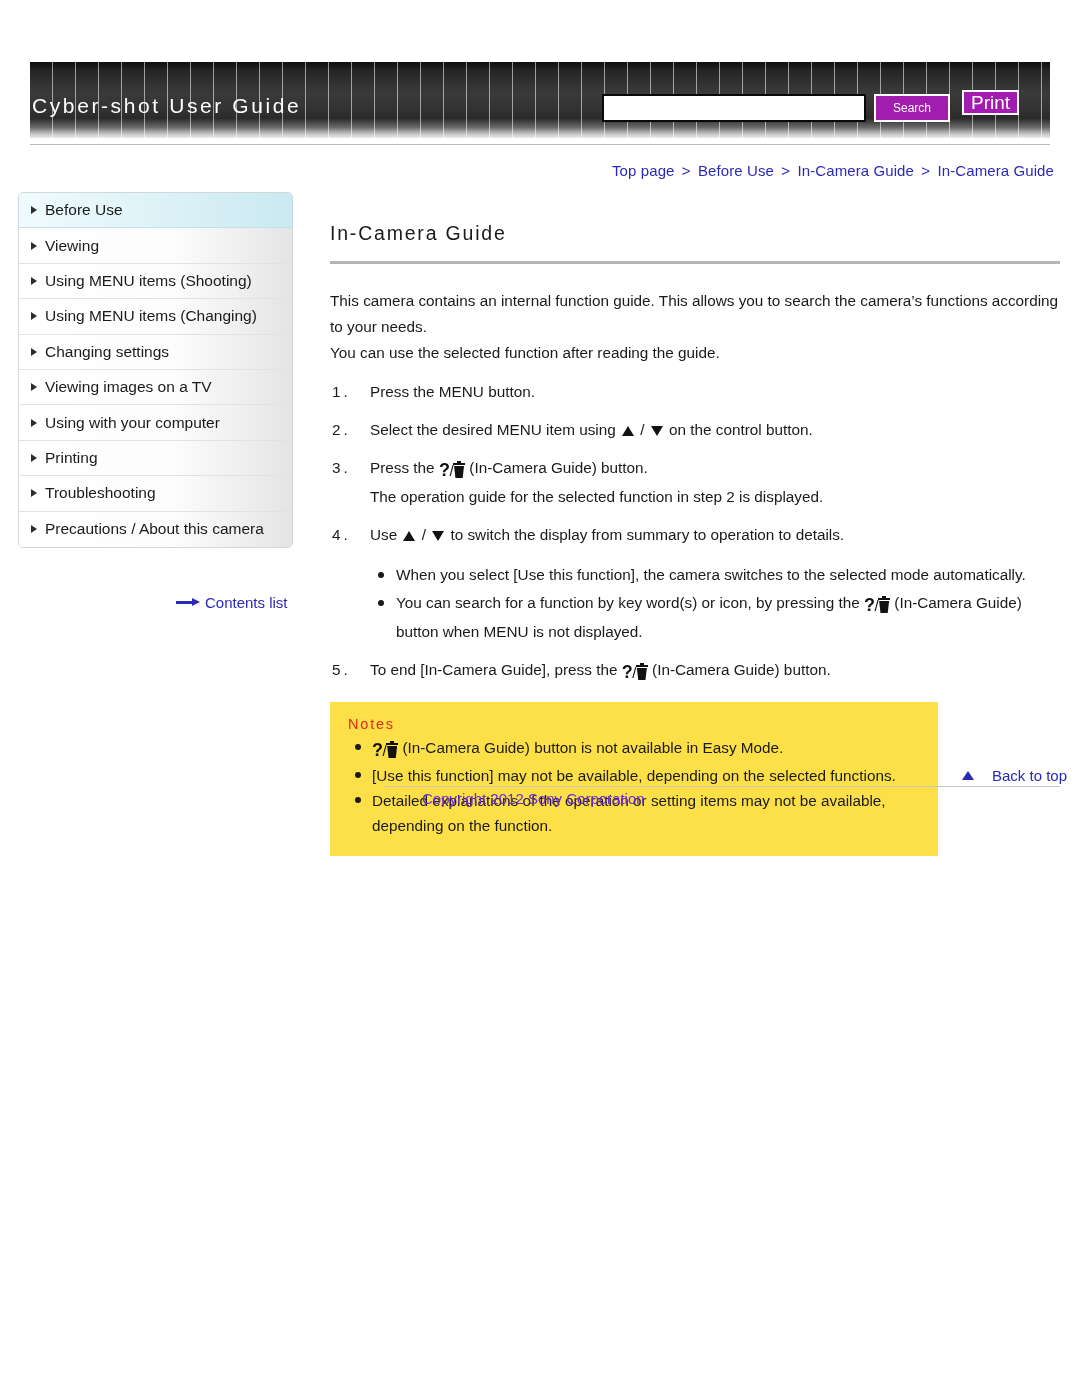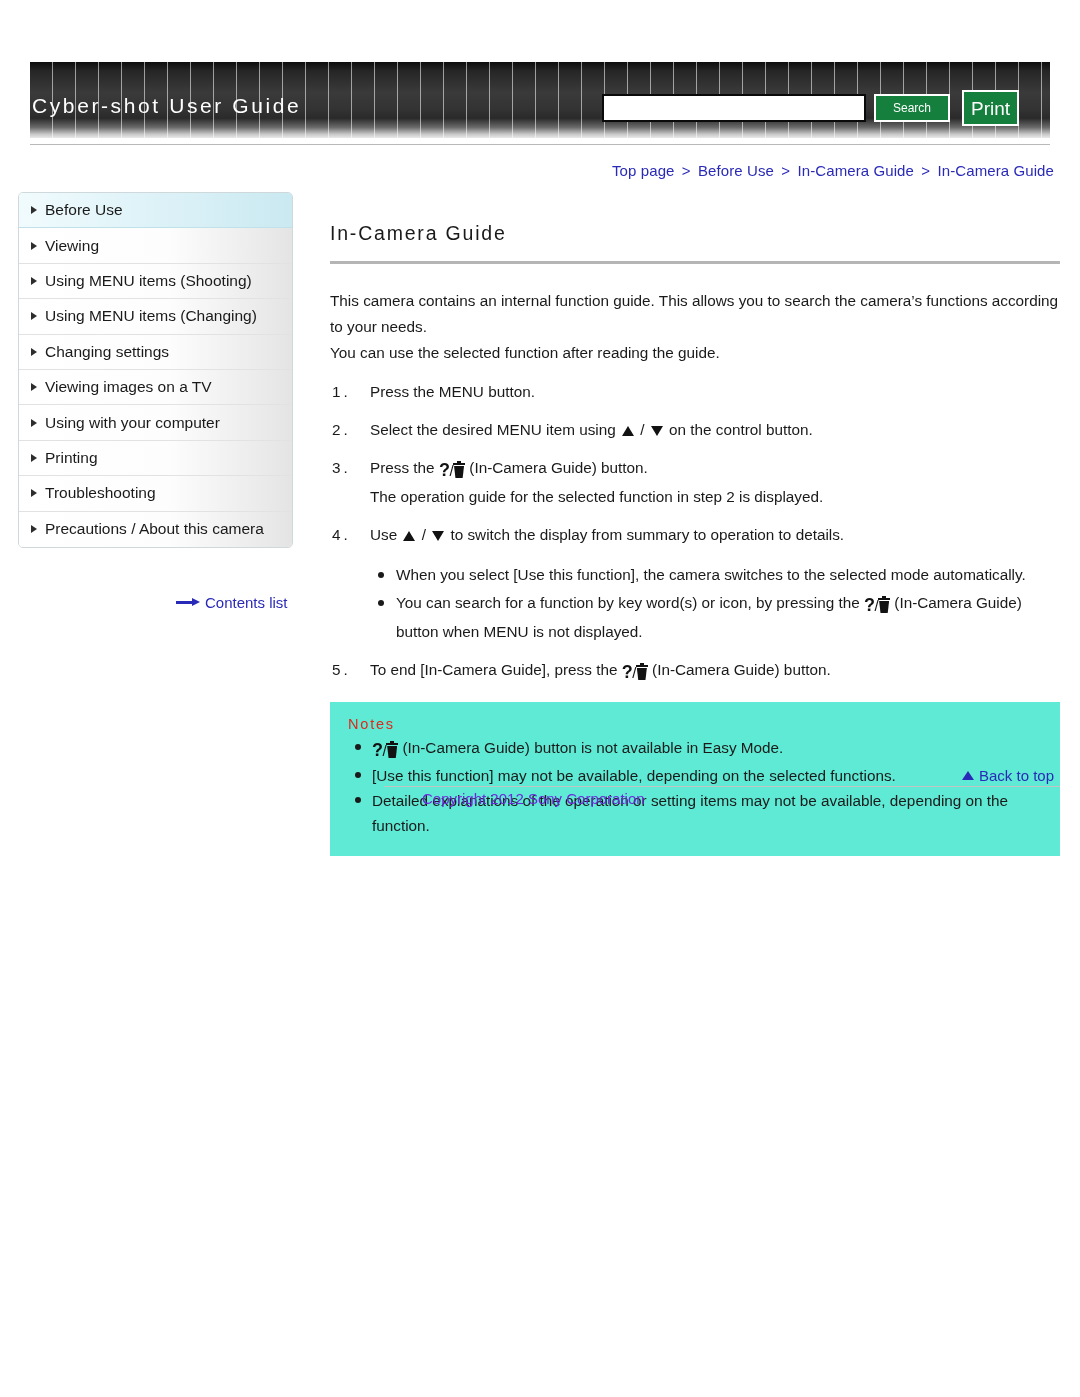--- a/index.html
+++ b/index.html
@@ -57,39 +57,39 @@
     width: 264px; height: 28px;
     background: #ffffff;
     border: 2px solid #0a0a0a;
     padding: 0 5px;
     font-size: 13px;
     font-family: "Liberation Sans", sans-serif;
     outline: none;
   }
   .hdr-btn {
     position: absolute;
-    background: #15803d;
+    background: #a21caf;
     border: 2px solid #ffffff;
     color: #ffffff;
     font-family: "Liberation Sans", sans-serif;
     cursor: pointer;
     padding: 0;
     line-height: 1;
     display: flex;
     align-items: center;
     justify-content: center;
   }
   .btn-search {
     left: 874px; top: 94px;
     width: 76px; height: 28px;
     font-size: 12px;
   }
   .btn-print {
     left: 962px; top: 90px;
-    width: 57px; height: 36px;
+    width: 57px; height: 25px;
     font-size: 19px;
   }
 
   
   .breadcrumb {
     position: absolute;
     left: 612px; top: 162px;
     font-size: 15px;
     color: #2a2ab8;
     white-space: nowrap;
@@ -288,23 +288,23 @@
     position: absolute;
     left: 1px; top: 3px;
     width: 10px; height: 12px;
     background: #121212;
     clip-path: polygon(0 0, 100% 0, 86% 100%, 14% 100%);
   }
 
   
   .notes {
     margin-top: 16px;
-    background: #5eead4;
+    background: #fde047;
     padding: 14px 18px 18px 18px;
-    width: 730px;
+    width: 608px;
   }
   .notes-title {
     color: #e0281e;
     font-size: 14.5px;
     letter-spacing: 1.8px;
     margin: 0 0 3px 0;
     font-weight: 400;
   }
   .notes ul {
     list-style: none;
@@ -329,21 +329,21 @@
   
   .back-to-top {
     position: absolute;
     left: 962px; top: 767px;
     font-size: 15px;
     color: #2a2ab8;
     cursor: pointer;
     white-space: nowrap;
     display: flex;
     align-items: center;
-    gap: 5px;
+    gap: 18px;
   }
   .tri-up-blue {
     display: inline-block;
     width: 0; height: 0;
     border-left: 6px solid transparent;
     border-right: 6px solid transparent;
     border-bottom: 9px solid #2a2ab8;
   }
   .footer-rule {
     position: absolute;

